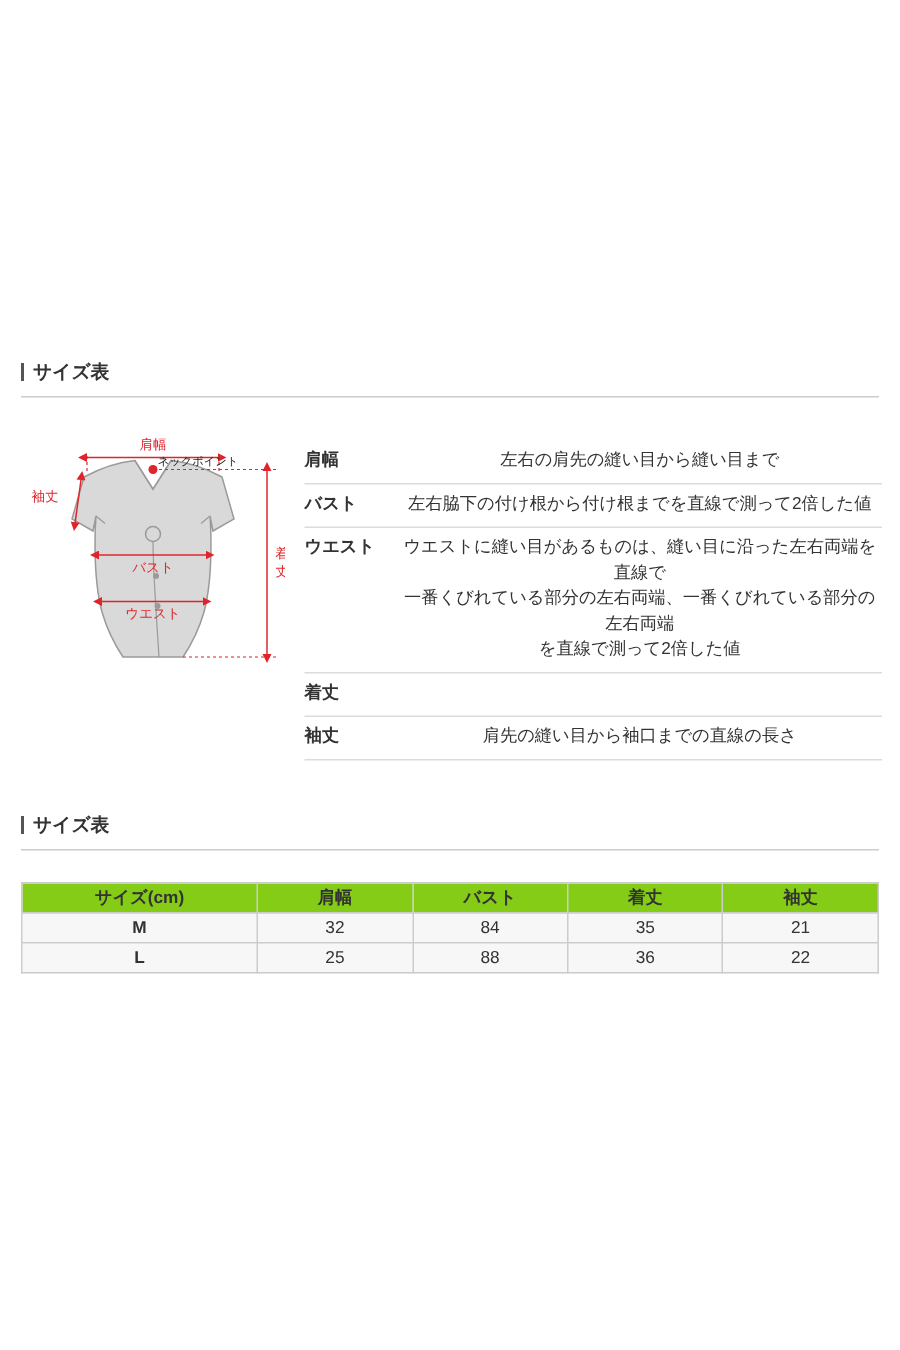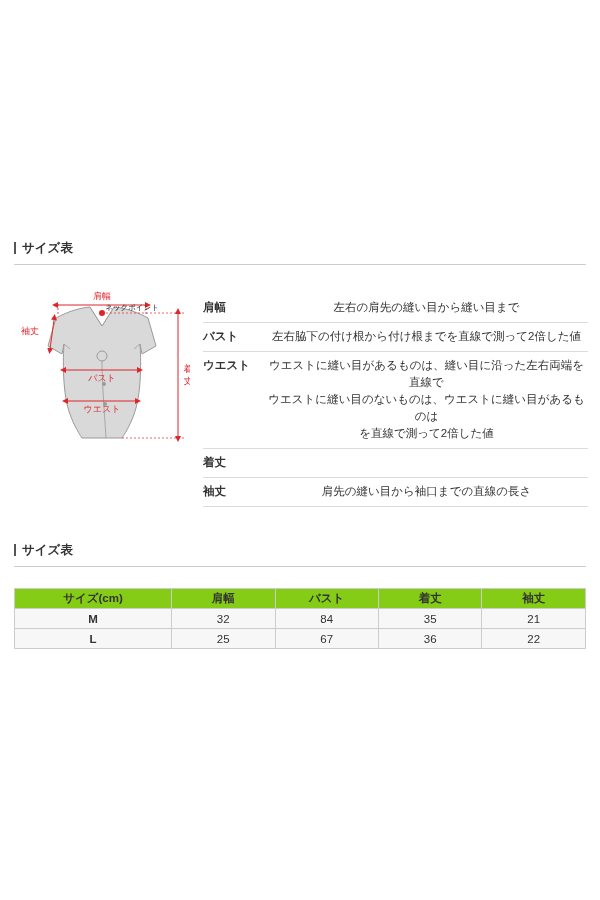--- a/index.html
+++ b/index.html
@@ -211,21 +211,21 @@
       <div class="def-term">バスト</div>
       <div class="def-desc">
         <span class="line">左右脇下の付け根から付け根までを直線で測って2倍した値</span>
       </div>
     </div>
 
     <div class="def-row">
       <div class="def-term">ウエスト</div>
       <div class="def-desc">
         <span class="line">ウエストに縫い目があるものは、縫い目に沿った左右両端を直線で</span>
-        <span class="line">ウエストに縫い目のないものは、ウエストに縫い目があるものは</span>
+        <span class="line">一番くびれている部分の左右両端、一番くびれている部分の左右両端</span>
         <span class="line">を直線で測って2倍した値</span>
       </div>
     </div>
 
     <div class="def-row">
       <div class="def-term">着丈</div>
     </div>
 
     <div class="def-row">
       <div class="def-term">袖丈</div>
@@ -261,20 +261,20 @@
       <tr>
         <td class="rowlabel">M</td>
         <td>32</td>
         <td>84</td>
         <td>35</td>
         <td>21</td>
       </tr>
       <tr>
         <td class="rowlabel">L</td>
         <td>25</td>
-        <td>67</td>
+        <td>88</td>
         <td>36</td>
         <td>22</td>
       </tr>
     </tbody>
   </table>
 
 </div>
 
 </body></html>

